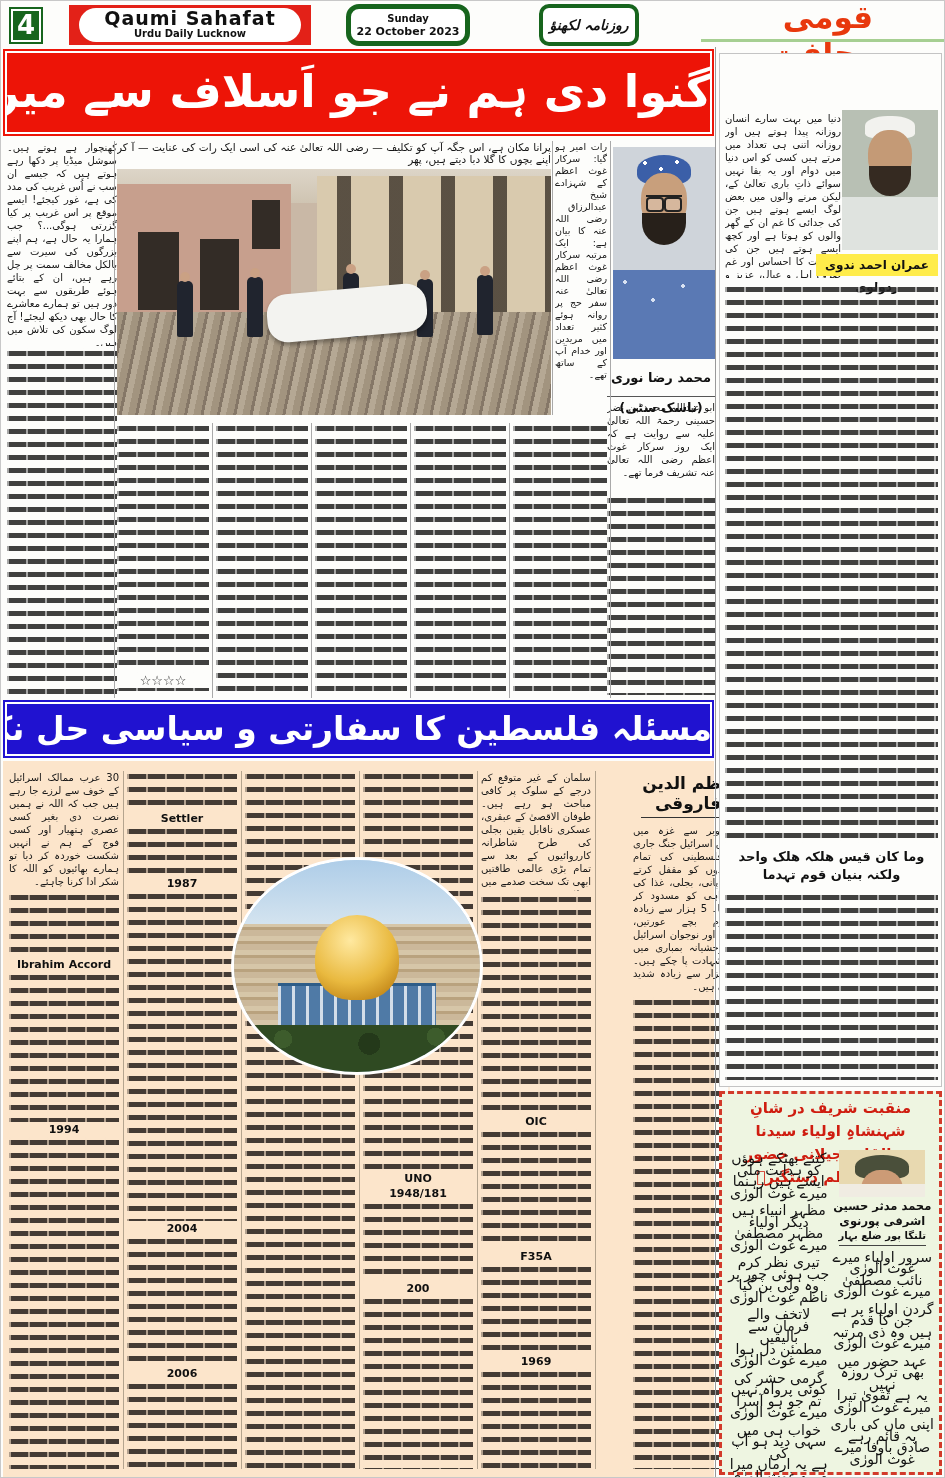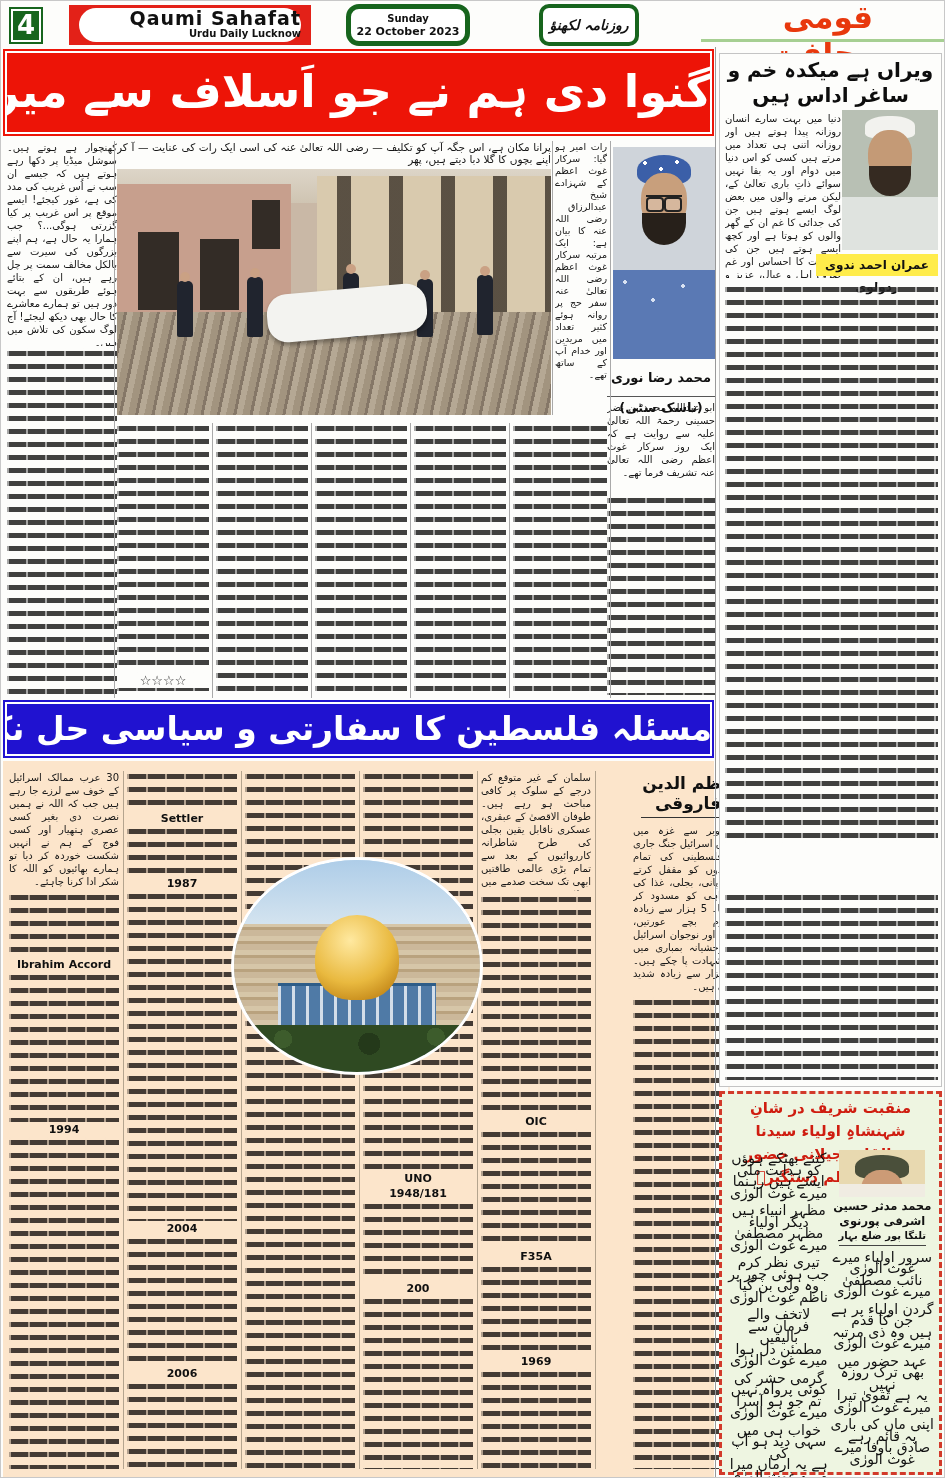--- a/index.html
+++ b/index.html
@@ -6,21 +6,21 @@
   #page{position:relative;width:945px;height:1478px;background:#fdfdfb;overflow:hidden;
         font-family:"DejaVu Sans",sans-serif;border:1px solid #c8c8c8;box-sizing:border-box;}
   .abs{position:absolute;box-sizing:border-box;}
   .rtl{direction:rtl;unicode-bidi:embed;}
 
   
   #pagenum{left:8px;top:6px;width:34px;height:37px;background:#17651d;color:#fff;
            font-size:26px;font-weight:bold;line-height:33px;text-align:center;
            box-shadow:inset 0 0 0 2px #fff;border:2px solid #17651d;}
   #logo{left:68px;top:4px;width:242px;height:40px;background:#e32118;padding:3px 10px;}
-  #logo .pill{background:#fff;border-radius:17px;height:34px;text-align:right;}
+  #logo .pill{background:#fff;border-radius:17px;height:34px;text-align:center;}
   #logo .t1{font-size:19px;font-weight:800;letter-spacing:1px;line-height:20px;color:#111;}
   #logo .t2{font-size:10px;font-weight:700;line-height:11px;color:#111;}
   #datebox{left:345px;top:3px;width:124px;height:42px;background:#fff;border:5px solid #17651d;
            border-radius:13px;text-align:center;padding-top:3px;}
   #datebox .d1{font-size:10px;font-weight:700;color:#111;line-height:13px;}
   #datebox .d2{font-size:11px;font-weight:700;color:#111;line-height:13px;}
   #rozbox{left:538px;top:3px;width:100px;height:42px;background:#fff;border:4px solid #17651d;
           border-radius:10px;text-align:center;font-size:14px;font-weight:700;font-style:italic;
           line-height:34px;color:#111;}
   #masthead{left:718px;top:-2px;width:218px;text-align:center;color:#e8380d;
@@ -294,33 +294,36 @@
       <div class="jcity abs"></div>
       <div class="jbase abs"></div>
       <div class="jdome abs"></div>
       <div class="jtrees abs"></div>
     </div>
   </div>
 
   <div id="rregion" class="abs"></div>
 
   <div id="rart" class="abs">
-    <div id="rhead" class="abs rtl">ویراں ہے میکدہ خم و ساغر اداس ہیں</div>
 
     <div id="rport" class="abs">
       <div class="p2cap abs"></div>
       <div class="p2face abs"></div>
       <div class="p2beard abs"></div>
       <div class="p2body abs"></div>
     </div>
 
     <div id="rlead" class="abs lead">دنیا میں بہت سارے انسان روزانہ پیدا ہوتے ہیں اور روزانہ اتنی ہی تعداد میں مرتے ہیں کسی کو اس دنیا میں دوام اور یہ بقا نہیں سوائے ذاتِ باری تعالیٰ کے، لیکن مرنے والوں میں بعض لوگ ایسے ہوتے ہیں جن کی جدائی کا غم ان کے گھر والوں کو ہوتا ہے اور کچھ ایسے ہوتے ہیں جن کی مفارقت کا احساس اور غم صرف اہل و عیال، عزیز و اقارب، محلے والوں کو ہی نہیں بلکہ پوری قوم وطن کو ہوتا ہے</div>
     <div id="rcap" class="abs rtl">عمران احمد ندوی ردولوی</div>
 
     <div id="rsim1" class="abs sim"></div>
+    <div id="rarabic" class="abs rtl">
+      <div>وما کان قیس ھلکہ ھلک واحد</div>
+      <div>ولکنہ بنیان قوم تہدما</div>
+    </div>
     <div id="rsim2" class="abs sim"></div>
   </div>
 
   <div id="pbox" class="abs">
     <div class="ph rtl">منقبت شریف در شانِ شہنشاہِ اولیاء سیدنا</div>
     <div class="ph rtl">عبدالقادر جیلانی حضور غوث اعظم دستگیرؓ</div>
 
     <div id="pcols">
 
       <div class="pcol">

